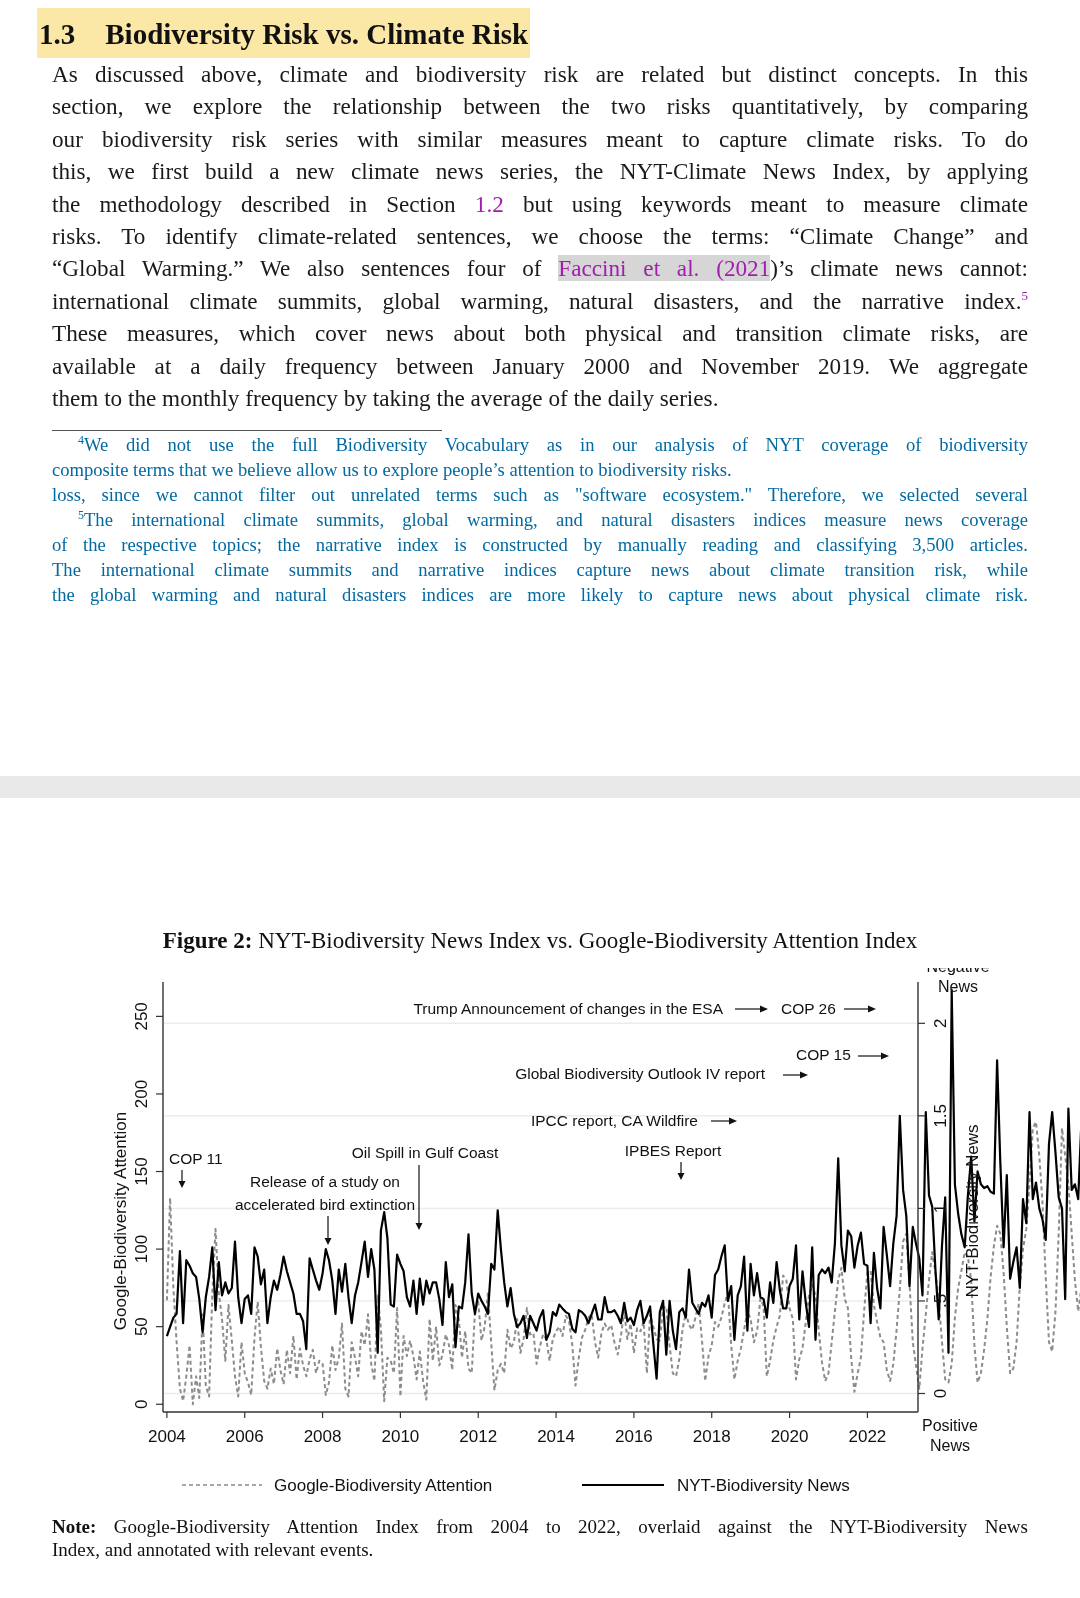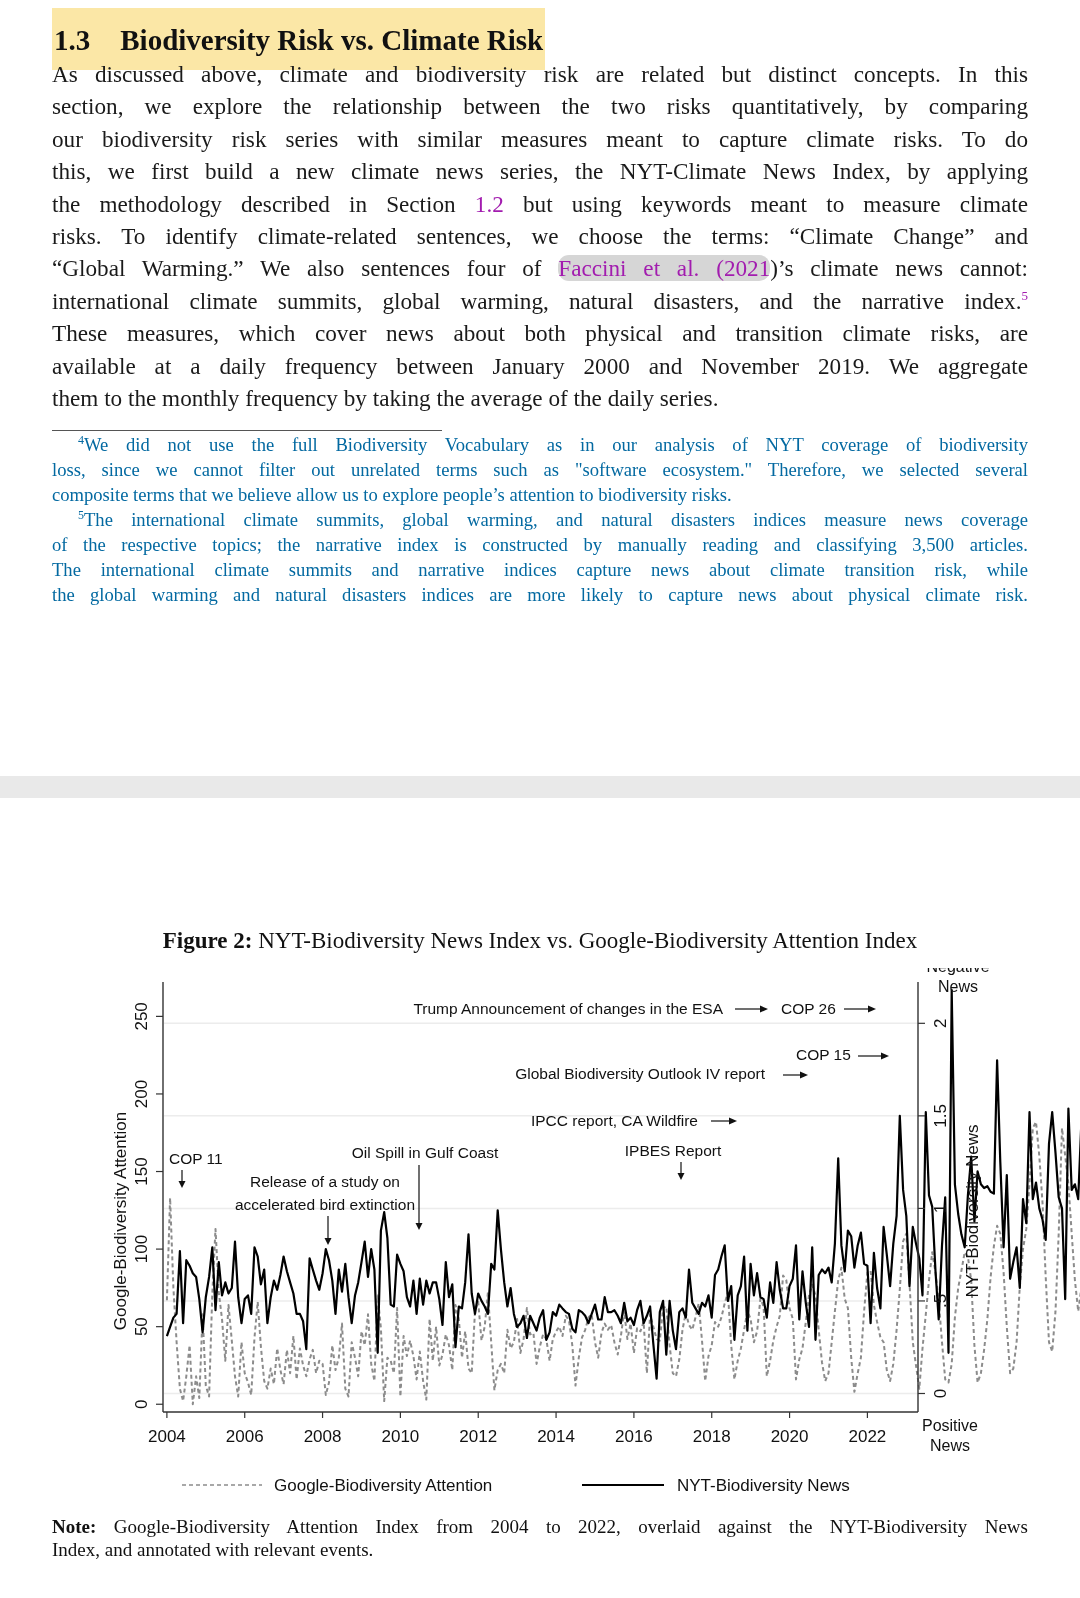--- a/index.html
+++ b/index.html
@@ -2,28 +2,28 @@
 <html><head>
 <meta charset="utf-8">
 <style>
   html, body { margin: 0; padding: 0; background: #ffffff; }
   body { width: 1080px; height: 1598px; position: relative; overflow: hidden; font-family: "DejaVu Serif", "Liberation Serif", serif; color: #111; }
   .page { position: absolute; left: 0; width: 1080px; background: #fff; }
   #page-top { top: 0; height: 770px; }
   #page-gap { position: absolute; left: 0; top: 776px; width: 1080px; height: 22px; background: #e9e9e9; }
   #page-bottom { top: 798px; height: 800px; }
 
-  .section-heading { position: absolute; left: 52px; top: 8px; height: 34px; padding: 14px 2px; background: #fbe7a6; font-family: "Liberation Serif", serif; font-weight: bold; font-size: 29px; line-height: 36px; white-space: nowrap; }
+  .section-heading { position: absolute; left: 37px; top: 8px; height: 34px; padding: 8px 2px; background: #fbe7a6; font-family: "Liberation Serif", serif; font-weight: bold; font-size: 29px; line-height: 36px; white-space: nowrap; }
   .section-heading .num { margin-right: 30px; }
 
   .body-text { position: absolute; left: 52px; top: 58px; width: 976px; font-family: "Liberation Serif", serif; font-size: 23.2px; line-height: 32.4px; text-align: justify; color: #1a1a1a; }
   .body-text .line { display: block; text-align: justify; text-align-last: justify; white-space: nowrap; height: 32.4px; }
   .body-text .line.last { text-align-last: left; }
   .link { color: #a21caf; }
-  .cite-hl { background: #d6d6d6; border-radius: 11px; }
+  .cite-hl { background: #d6d6d6; }
   sup { font-size: 13px; vertical-align: 9px; line-height: 0; }
 
   .footnote-rule { position: absolute; left: 52px; top: 430px; width: 390px; height: 1px; background: #555; }
   .footnotes { position: absolute; left: 52px; top: 432px; width: 976px; font-family: "Liberation Serif", serif; font-size: 18.6px; line-height: 25px; color: #0369a1; }
   .footnotes .line { display: block; text-align: justify; text-align-last: justify; white-space: nowrap; height: 25px; }
   .footnotes .line.last { text-align-last: left; }
   .footnotes .indent { padding-left: 26px; }
   .footnotes sup { font-size: 12px; vertical-align: 7px; }
 
   .page-number { position: absolute; left: 0; width: 1080px; top: 650px; text-align: right; font-family: "Liberation Serif", serif; font-size: 22px; margin-left: 36px; }
@@ -56,22 +56,22 @@
     <span class="line"><span>“Global Warming.”  We also sentences four of </span><span class="cite-hl"><span class="link">Faccini et al. (</span><span class="link">2021</span></span><span>)’s climate news cannot:</span></span>
     <span class="line"><span>international climate summits, global warming, natural disasters, and the narrative index.</span><sup class="link">5</sup></span>
     <span class="line">These measures, which cover news about both physical and transition climate risks, are</span>
     <span class="line">available at a daily frequency between January 2000 and November 2019.  We aggregate</span>
     <span class="line last">them to the monthly frequency by taking the average of the daily series.</span>
   </div>
 
   <div class="footnote-rule"></div>
   <div class="footnotes">
     <span class="line indent"><sup>4</sup><span>We did not use the full Biodiversity Vocabulary as in our analysis of NYT coverage of biodiversity</span></span>
+    <span class="line last">composite terms that we believe allow us to explore people’s attention to biodiversity risks.</span>
     <span class="line">loss, since we cannot filter out unrelated terms such as "software ecosystem." Therefore, we selected several</span>
-    <span class="line last">composite terms that we believe allow us to explore people’s attention to biodiversity risks.</span>
     <span class="line indent"><sup>5</sup><span>The international climate summits, global warming, and natural disasters indices measure news coverage</span></span>
     <span class="line">of the respective topics; the narrative index is constructed by manually reading and classifying 3,500 articles.</span>
     <span class="line">The international climate summits and narrative indices capture news about climate transition risk, while</span>
     <span class="line">the global warming and natural disasters indices are more likely to capture news about physical climate risk.</span>
   </div>
 
   <div class="page-number">10</div>
 </div>
 
 <div id="page-gap"></div>

